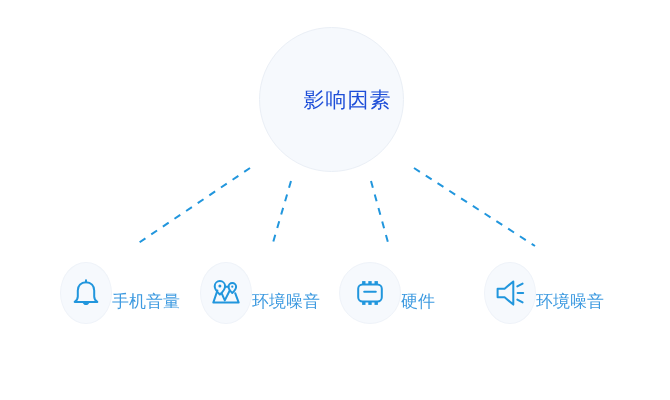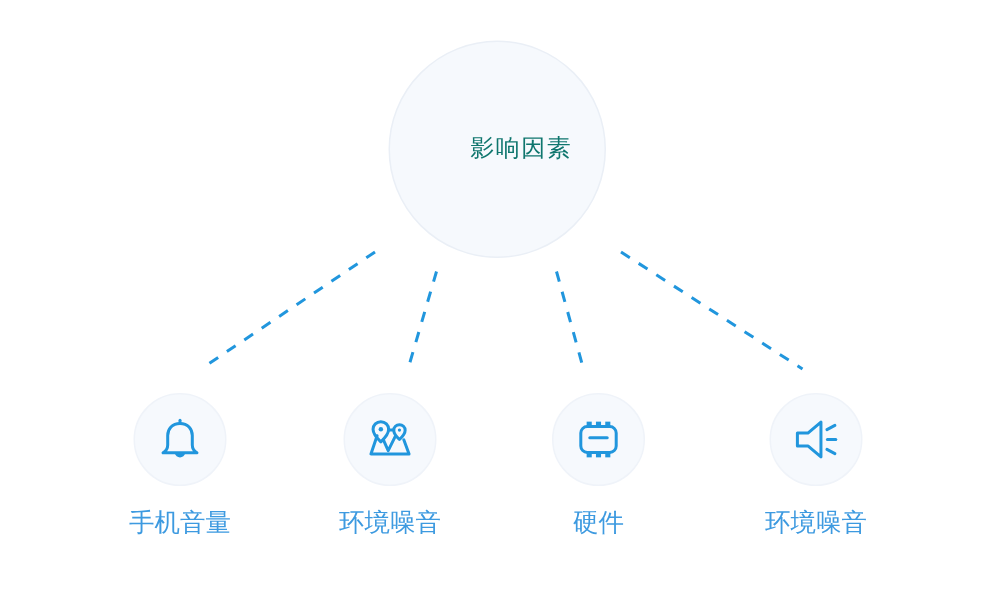--- a/index.html
+++ b/index.html
@@ -33,33 +33,33 @@
     height: 145px;
     border-radius: 50%;
     background: #f6f9fd;
     border: 1px solid #eaeff6;
     box-sizing: border-box;
     display: flex;
     align-items: center;
     justify-content: center;
   }
   .hub-label {
-    font-size: 16px;
-    color: #0f766e;
+    font-size: 21px;
+    color: #1d4ed8;
     letter-spacing: 1px;
     line-height: 1;
     white-space: nowrap;
     margin-left: 32px;
   }
   .node {
     position: absolute;
     width: 120px;
     top: 262px;
     display: flex;
-    flex-direction: column;
+    flex-direction: row;
     align-items: center;
   }
   .node-circle {
     width: 62px;
     height: 62px;
     border-radius: 50%;
     background: #f6f9fd;
     border: 1px solid #eff3f9;
     box-sizing: border-box;
     display: flex;

